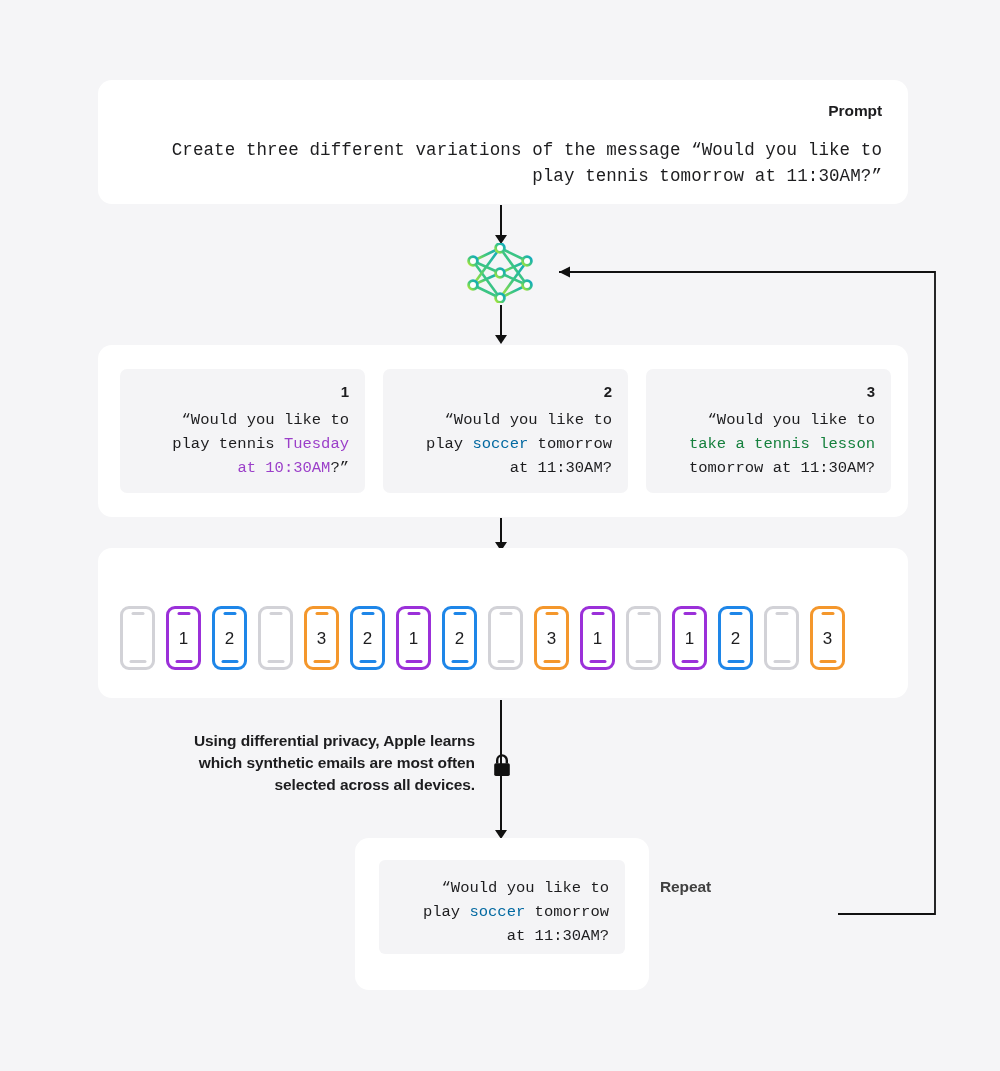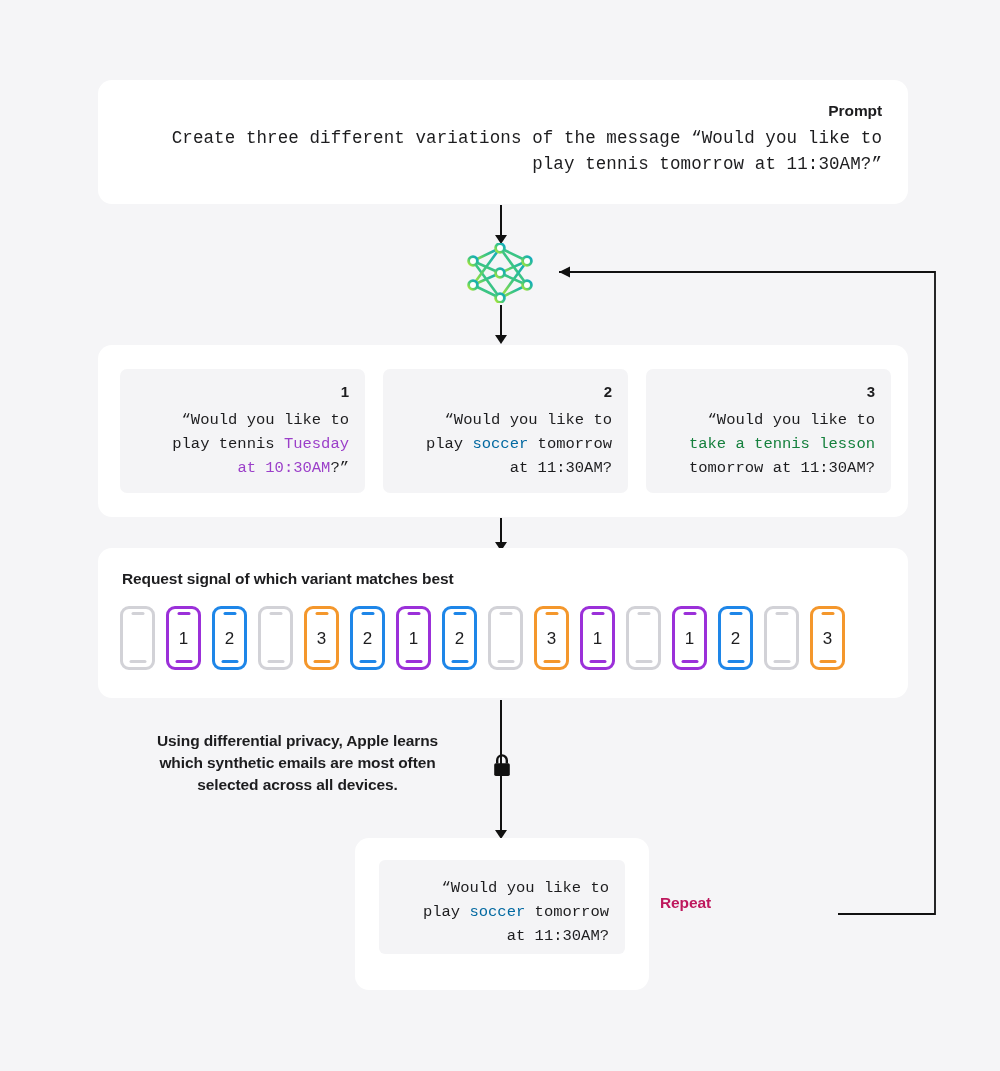--- a/index.html
+++ b/index.html
@@ -41,41 +41,41 @@
   .prompt-label {
     font-size: 15.5px;
     font-weight: 700;
     letter-spacing: -0.1px;
     line-height: 1.2;
   }
   .mono {
     font-family: "Liberation Mono", "DejaVu Sans Mono", monospace;
   }
   .prompt-text {
-    margin-top: 4px;
+    margin-top: 16px;
     font-size: 17.5px;
     line-height: 1.52;
     letter-spacing: 0.1px;
     color: #1d1d1f;
     white-space: pre-wrap;
   }
 
   
   .step-label {
     position: absolute;
     font-size: 15.5px;
     font-weight: 700;
     line-height: 1.42;
     letter-spacing: -0.1px;
     text-align: right;
     color: #1d1d1f;
     white-space: pre-line;
   }
   .step-label-variants { left: 120px; top: 252px; width: 315px; }
-  .step-label-privacy  { left: 120px; top: 730px; width: 355px; text-align: center; }
+  .step-label-privacy  { left: 120px; top: 730px; width: 355px; }
 
   
   .arrow-v {
     position: absolute;
     width: 14px;
   }
   .arrow-line {
     position: absolute;
     left: 6px;
     top: 0;
@@ -244,22 +244,21 @@
     height: 655px;
     pointer-events: none;
   }
   .repeat-label {
     position: absolute;
     left: 660px;
     top: 878px;
     font-size: 15.5px;
     font-weight: 700;
     letter-spacing: -0.1px;
-    color: #be185d;
-    margin-top: 16px;
+    color: #404040;
   }
 </style>
 </head>
 <body>
 
 <div class="canvas">
 
   <div class="card prompt-card">
     <div class="prompt-label">Prompt</div>
     <div class="prompt-text mono">Create three different variations of the message “Would you like to play tennis tomorrow at 11:30AM?”</div>
@@ -341,21 +340,20 @@
 
     </div>
   </div>
 
   <div class="arrow-v" style="left:494px; top:518px; height:34px;">
     <div class="arrow-line" style="height:25px;"></div>
     <div class="arrow-head-down" style="top:24px;"></div>
   </div>
 
   <div class="card signal-card">
-    <div class="signal-title">Request signal of which variant matches best</div>
     <div class="phones" id="phone-row">
         <div class="phone" style="border-color: rgb(210, 210, 215);">
           <div class="notch" style="background: rgb(210, 210, 215);"></div>
           <div class="pnum"></div>
           <div class="home" style="background: rgb(210, 210, 215);"></div>
         </div>
         <div class="phone" style="border-color: rgb(155, 48, 217);">
           <div class="notch" style="background: rgb(155, 48, 217);"></div>
           <div class="pnum">1</div>
           <div class="home" style="background: rgb(155, 48, 217);"></div>

